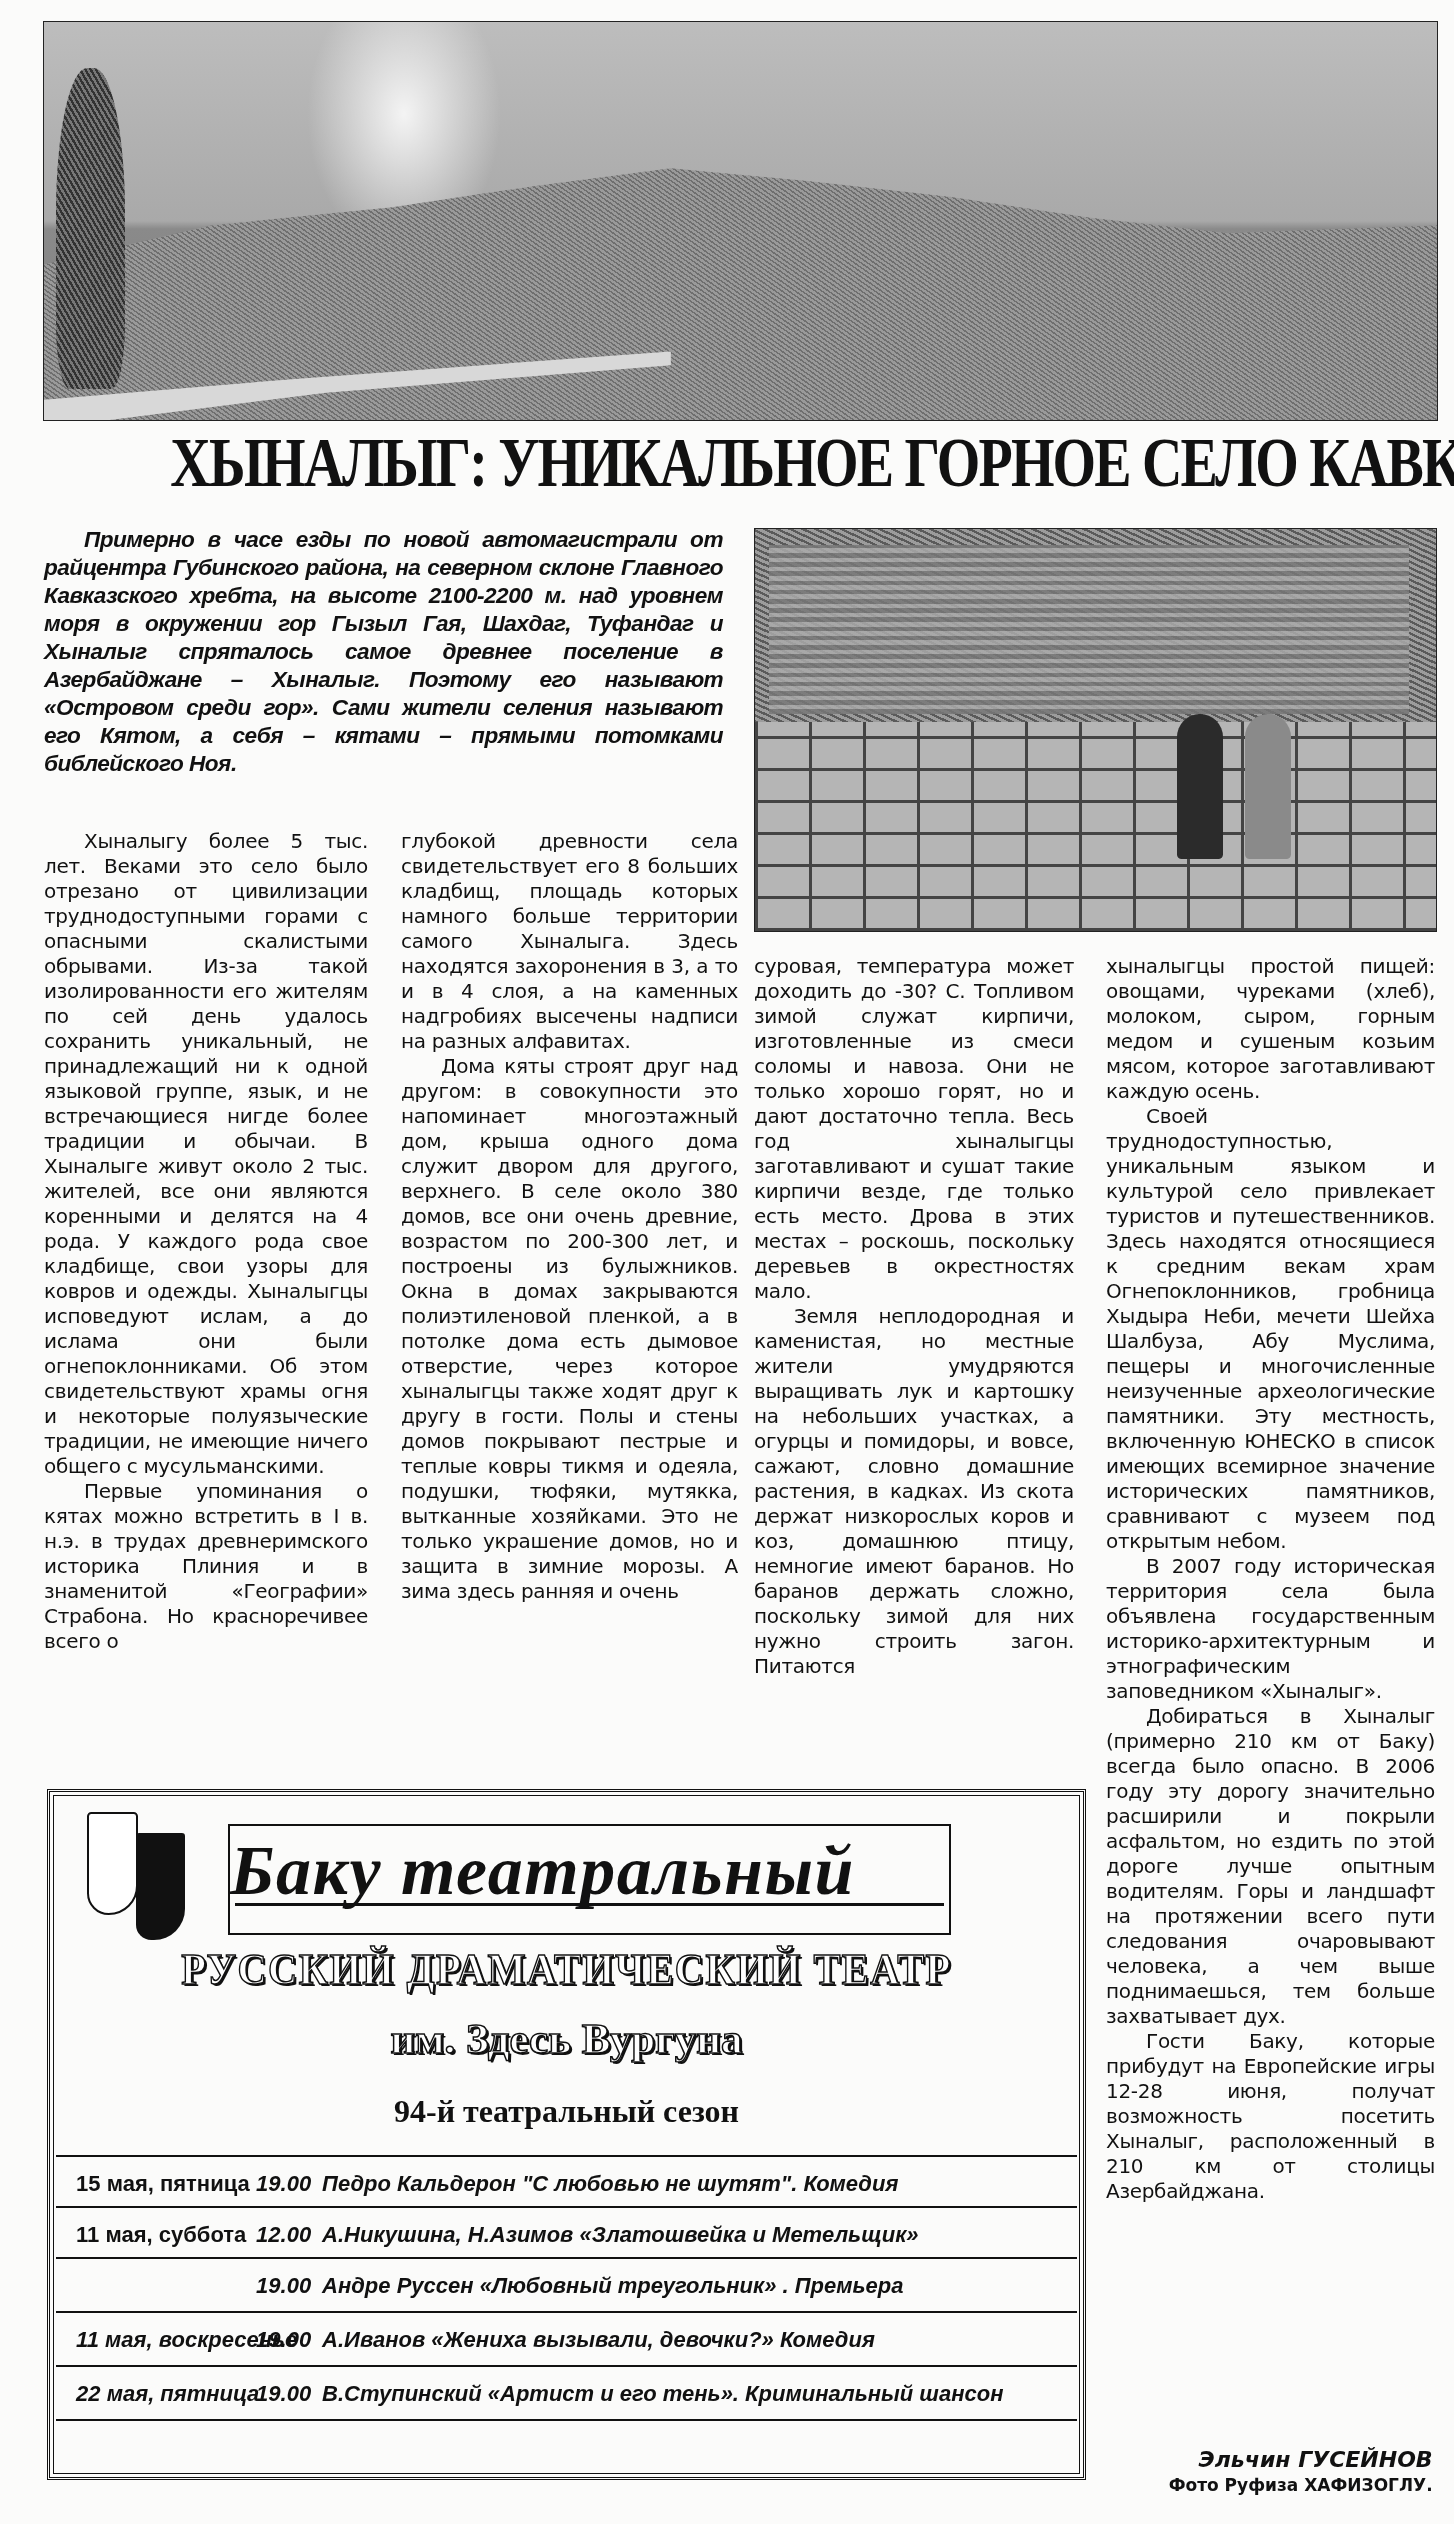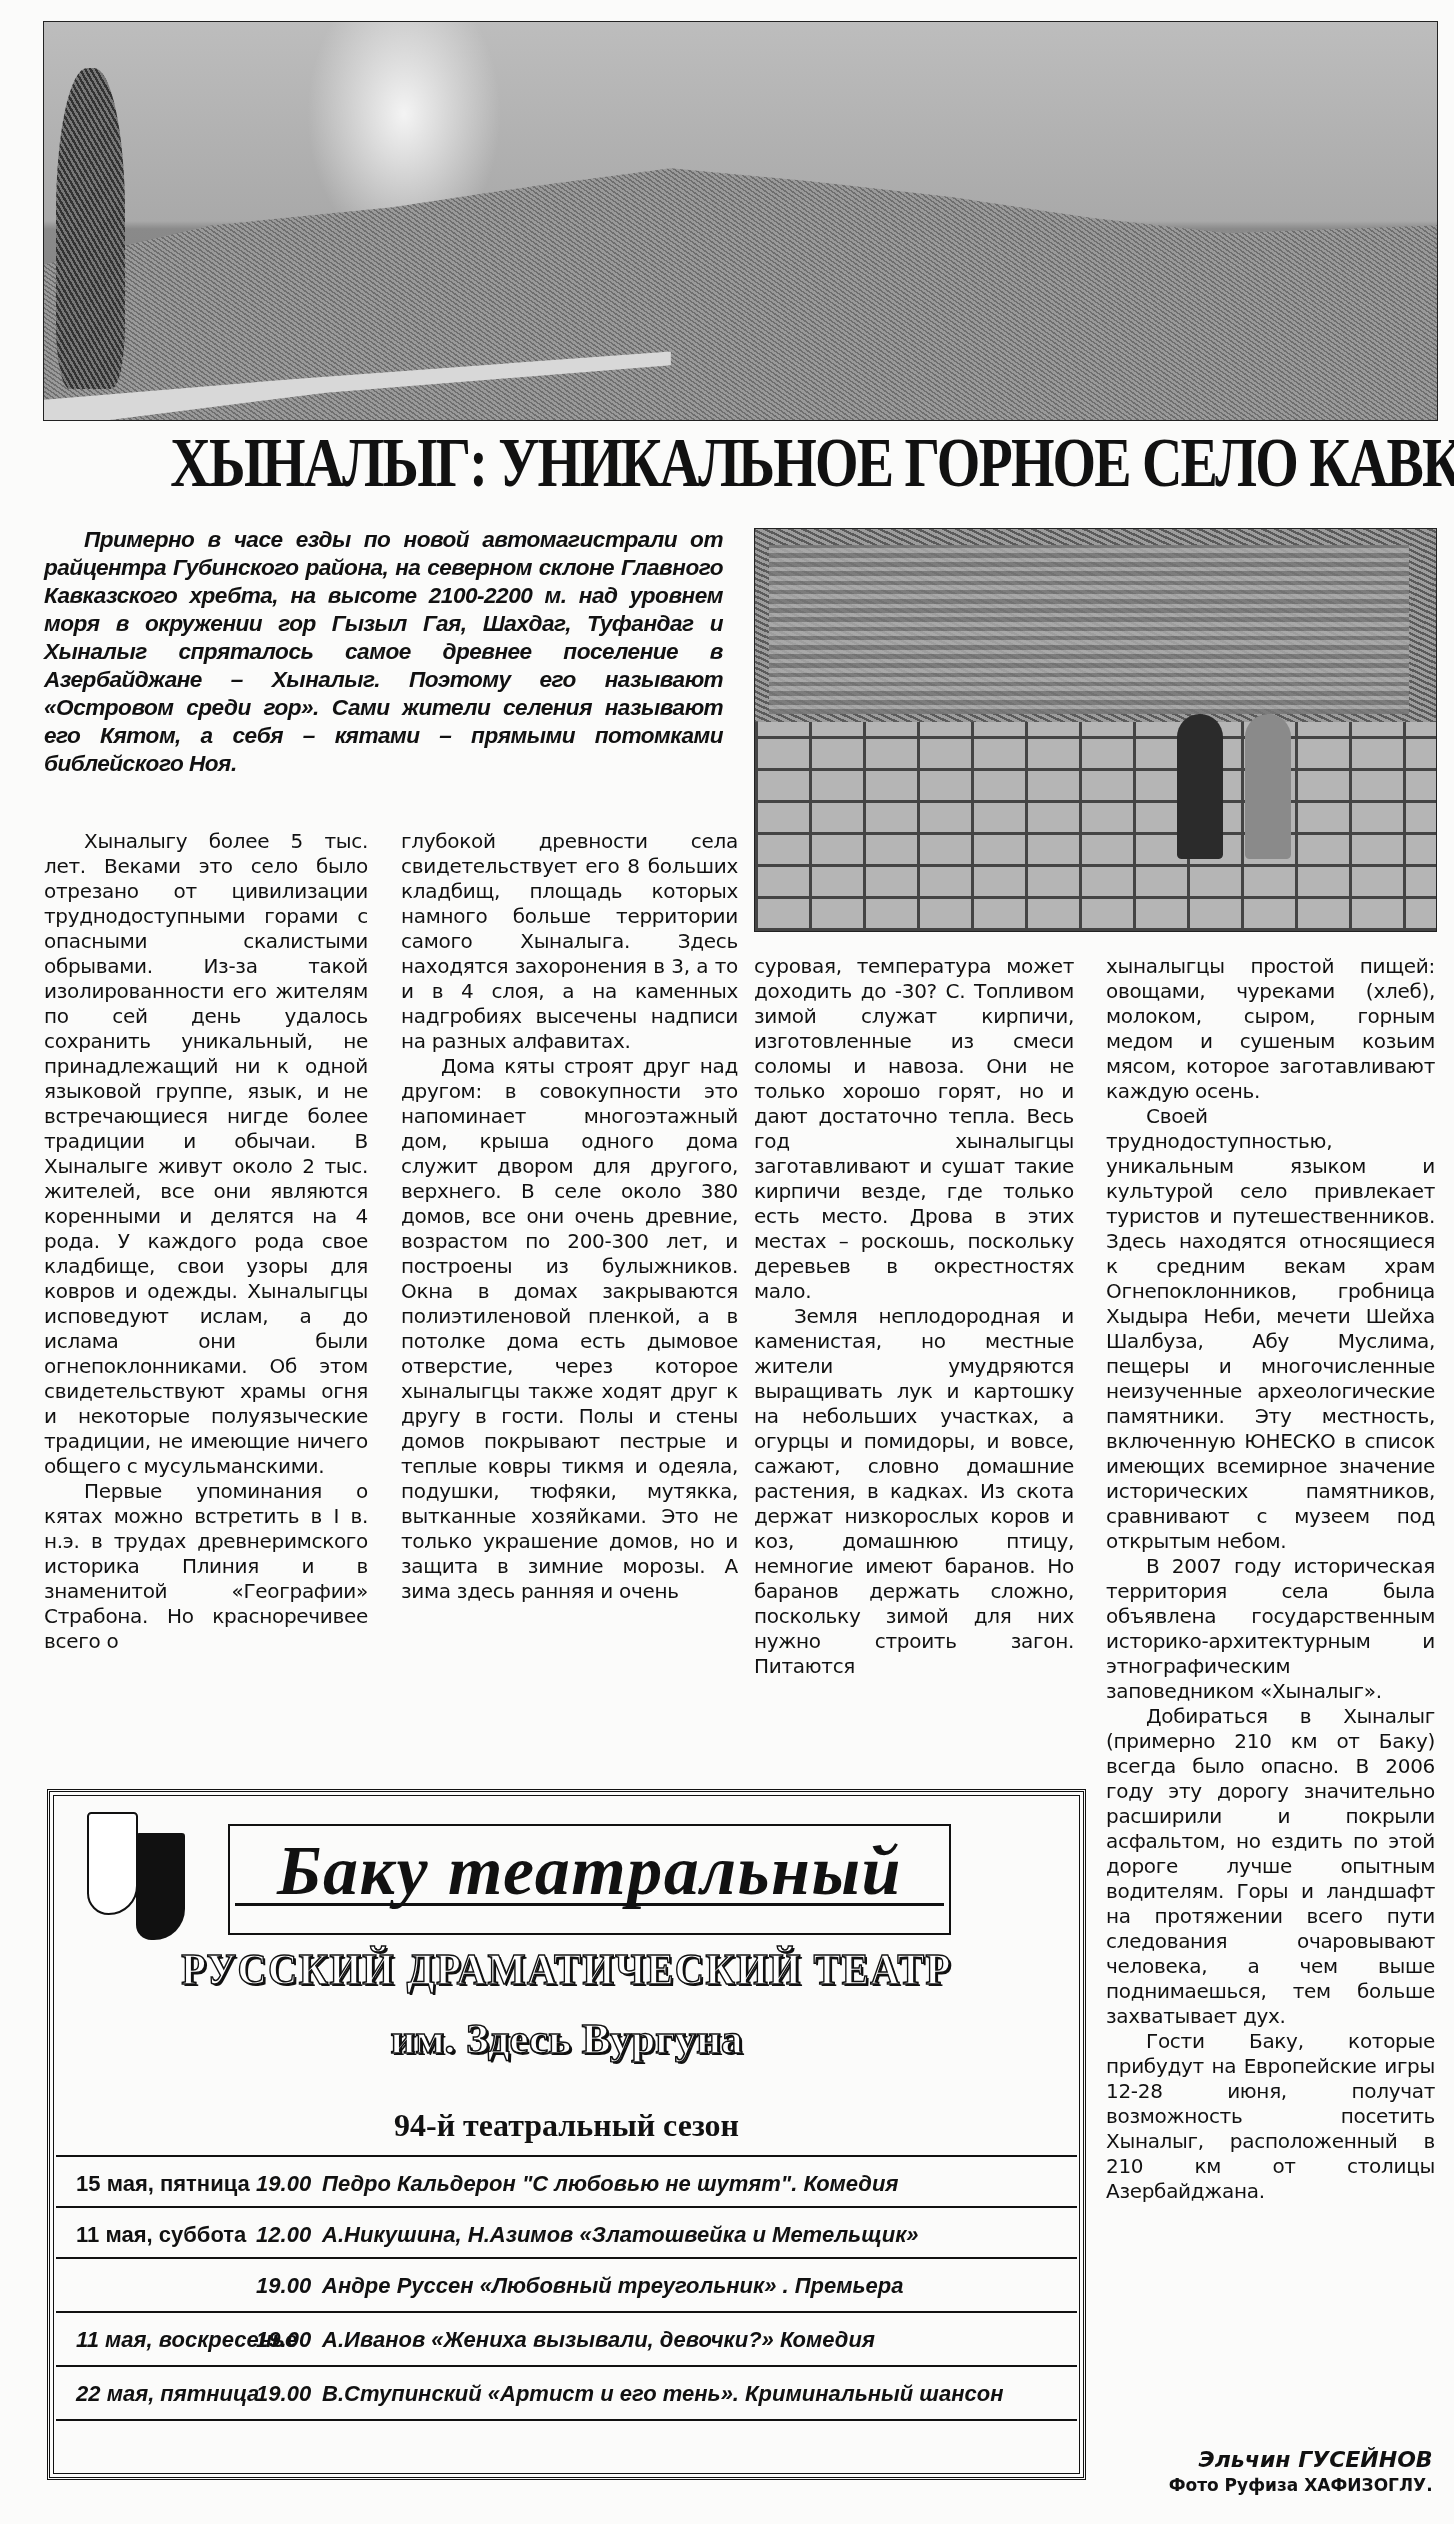--- a/index.html
+++ b/index.html
@@ -46,25 +46,25 @@
 
   .byline { position: absolute; right: 21.4px; top: 2446px; text-align: right; font-family: "DejaVu Sans", sans-serif; }
   .byline .author { font-weight: bold; font-style: italic; font-size: 22px; line-height: 27.5px; }
   .byline .photo-credit { font-weight: bold; font-size: 17px; line-height: 23px; }
 
   .ad { position: absolute; left: 47px; top: 1789px; width: 1033px; height: 685px; border: 3.1px double #111; outline: 1.5px solid #111; outline-offset: -7.7px; background: #fbfbfa; }
   .ad .masks { position: absolute; left: 37px; top: 20px; width: 107px; height: 130px; }
   .ad .mask-white { position: absolute; left: 0; top: 0; width: 47px; height: 99px; border: 2.3px solid #111; border-radius: 4.6px 4.6px 31px 23px; background: #fff; }
   .ad .mask-black { position: absolute; left: 49px; top: 21.4px; width: 49px; height: 107px; background: #111; border-radius: 3.1px 3.1px 31px 15.3px; }
   .ad .logo-box { position: absolute; left: 178px; top: 32px; width: 719px; height: 107px; border: 2.3px solid #111; }
-  .ad .logo-text { position: absolute; left: 0; right: 0; top: 6.1px; text-align: center; font-family: "Liberation Serif", serif; font-style: italic; font-weight: bold; font-size: 70px; line-height: 77px; letter-spacing: 1.5px; }
+  .ad .logo-text { position: absolute; left: 0; right: 0; top: 6.1px; font-family: "Liberation Serif", serif; font-style: italic; font-weight: bold; font-size: 70px; line-height: 77px; letter-spacing: 1.5px; }
   .ad .logo-rule { position: absolute; left: 4.6px; right: 4.6px; top: 77px; height: 3.1px; background: #111; }
   .ad .theatre { position: absolute; left: 0; right: 0; top: 151px; text-align: center; font-family: "Liberation Serif", serif; font-weight: bold; font-size: 44px; line-height: 54px; color: #fff; -webkit-text-stroke: 1.5px #111; text-shadow: 2.3px 2.3px 0 #111; letter-spacing: 1.5px; transform: scaleX(0.92); }
   .ad .named { position: absolute; left: 0; right: 0; top: 222px; text-align: center; font-family: "Liberation Serif", serif; font-weight: bold; font-size: 43px; line-height: 50px; color: #fff; -webkit-text-stroke: 1.5px #111; text-shadow: 2.3px 2.3px 0 #111; }
-  .ad .season { position: absolute; left: 0; right: 0; top: 298px; text-align: center; font-family: "Liberation Serif", serif; font-weight: bold; font-size: 32px; line-height: 43px; margin-top: 14px; }
+  .ad .season { position: absolute; left: 0; right: 0; top: 298px; text-align: center; font-family: "Liberation Serif", serif; font-weight: bold; font-size: 32px; line-height: 43px; }
   .ad .sched { position: absolute; left: 6.1px; right: 6.1px; top: 363px; border-top: 2.3px solid #111; }
   .ad .row { position: relative; height: 49px; border-bottom: 2.3px solid #111; font-family: "Liberation Sans", sans-serif; font-weight: bold; font-size: 22px; }
   .ad .row.tall { height: 52px; }
   .ad .row span { position: absolute; top: 13.8px; white-space: nowrap; }
   .ad .row .date { left: 20px; }
   .ad .row .date.it { font-style: italic; }
   .ad .row .time { left: 200px; font-style: italic; }
   .ad .row .play { left: 266px; font-style: italic; }
   .ad .director { padding: 13.8px 20px; font-family: "Liberation Sans", sans-serif; font-weight: bold; font-style: italic; font-size: 18.4px; white-space: nowrap; }
 </style>

